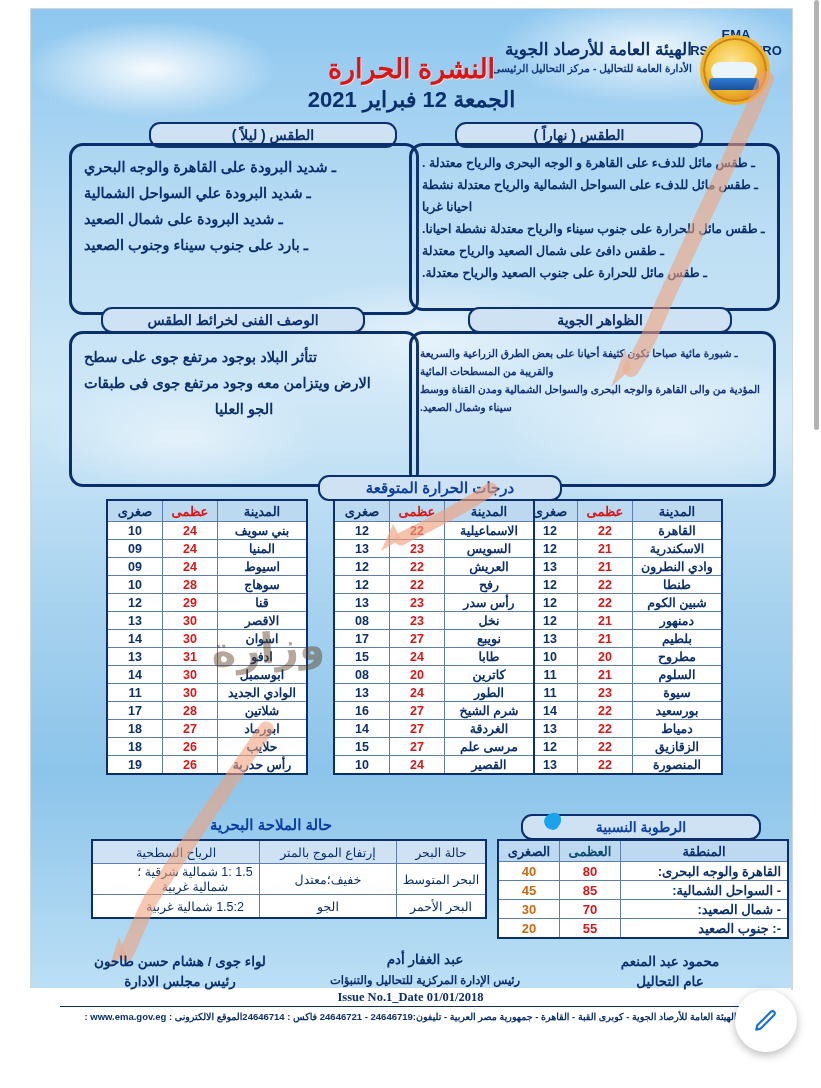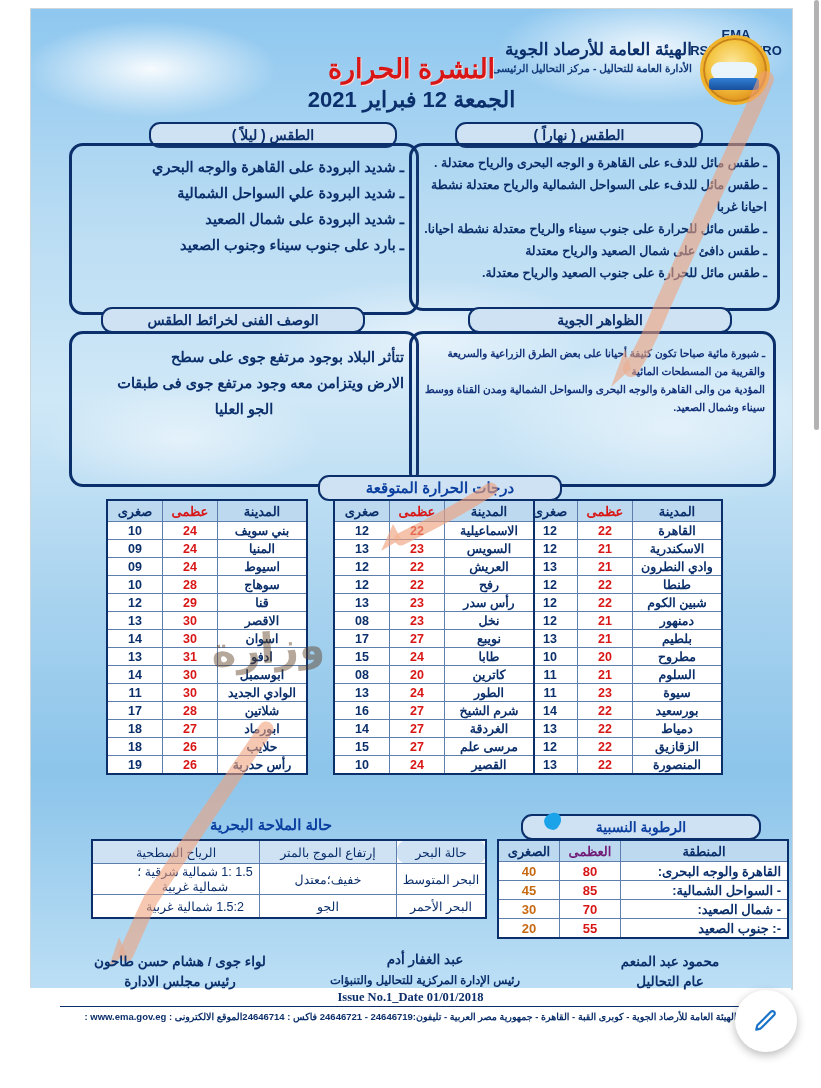--- a/index.html
+++ b/index.html
@@ -69,21 +69,21 @@
     position:absolute;height:22px;line-height:22px;text-align:center;
     background:#cfe2f3;border:2px solid #0b2f6b;border-radius:11px;
     color:#0b2f6b;font-weight:bold;font-size:14px;
   }
   .box{
     position:absolute;border:3px solid #0b2f6b;border-radius:14px;
     background:rgba(255,255,255,0.03);
   }
   .box p{
     margin:0;color:#0b2f6b;font-weight:bold;font-size:14.5px;line-height:26px;
-    text-align:right;direction:rtl;
+    text-align:left;direction:rtl;
   }
   .box.small p{font-size:10.5px;line-height:18px;color:#13327a;}
 
   
   .tempTitle{
     position:absolute;left:287px;top:466px;width:240px;height:22px;line-height:22px;
     text-align:center;background:#cfe2f3;border:2px solid #0b2f6b;border-radius:11px;
     color:#0b3fa0;font-weight:bold;font-size:15px;
   }
   table.tt{
@@ -112,21 +112,21 @@
     transform:rotate(45deg);
   }
   table.hum{
     position:absolute;left:466px;top:830px;border-collapse:collapse;background:#fff;
     border:2px solid #0b2f6b;direction:rtl;
   }
   table.hum th,table.hum td{
     border:1px solid #5e7fae;font-weight:bold;font-size:13px;height:18px;padding:0 4px;
   }
   table.hum th{background:#bcd9ef;color:#0b2f6b;height:20px;text-align:center;}
-  table.hum th.m{color:#701a75;margin-top:21px;}
+  table.hum th.m{color:#0c4a6e;margin-top:21px;}
   table.hum td.reg{color:#0b2f6b;width:156px;text-align:right;padding-right:6px;}
   table.hum td.mx{color:#d81616;width:52px;text-align:center;}
   table.hum td.mn{color:#c76a12;width:52px;text-align:center;}
 
   
   .marTitle{
     position:absolute;left:90px;top:805px;width:300px;height:22px;line-height:22px;
     text-align:center;color:#0b3fa0;font-weight:bold;font-size:15px;
   }
   table.mar{
@@ -513,21 +513,21 @@
             <td class="mx">55</td>
             <td class="mn">20</td>
           </tr>
         </tbody>
     </table>
 
     <div class="marTitle">حالة الملاحة البحرية</div>
     <table class="mar">
       <thead>
         <tr>
-          <th style="border-radius:10px">حالة البحر</th>
+          <th style="border-radius:0">حالة البحر</th>
           <th>إرتفاع الموج بالمتر</th>
           <th>الرياح السطحية</th>
         </tr>
       </thead>
       <tbody id="mar-body">
           <tr>
             <td class="sea">البحر المتوسط</td>
             <td class="state">خفيف؛معتدل</td>
             <td class="wind">1.5 :1 شمالية شرقية ؛ شمالية غربية</td>
           </tr>

